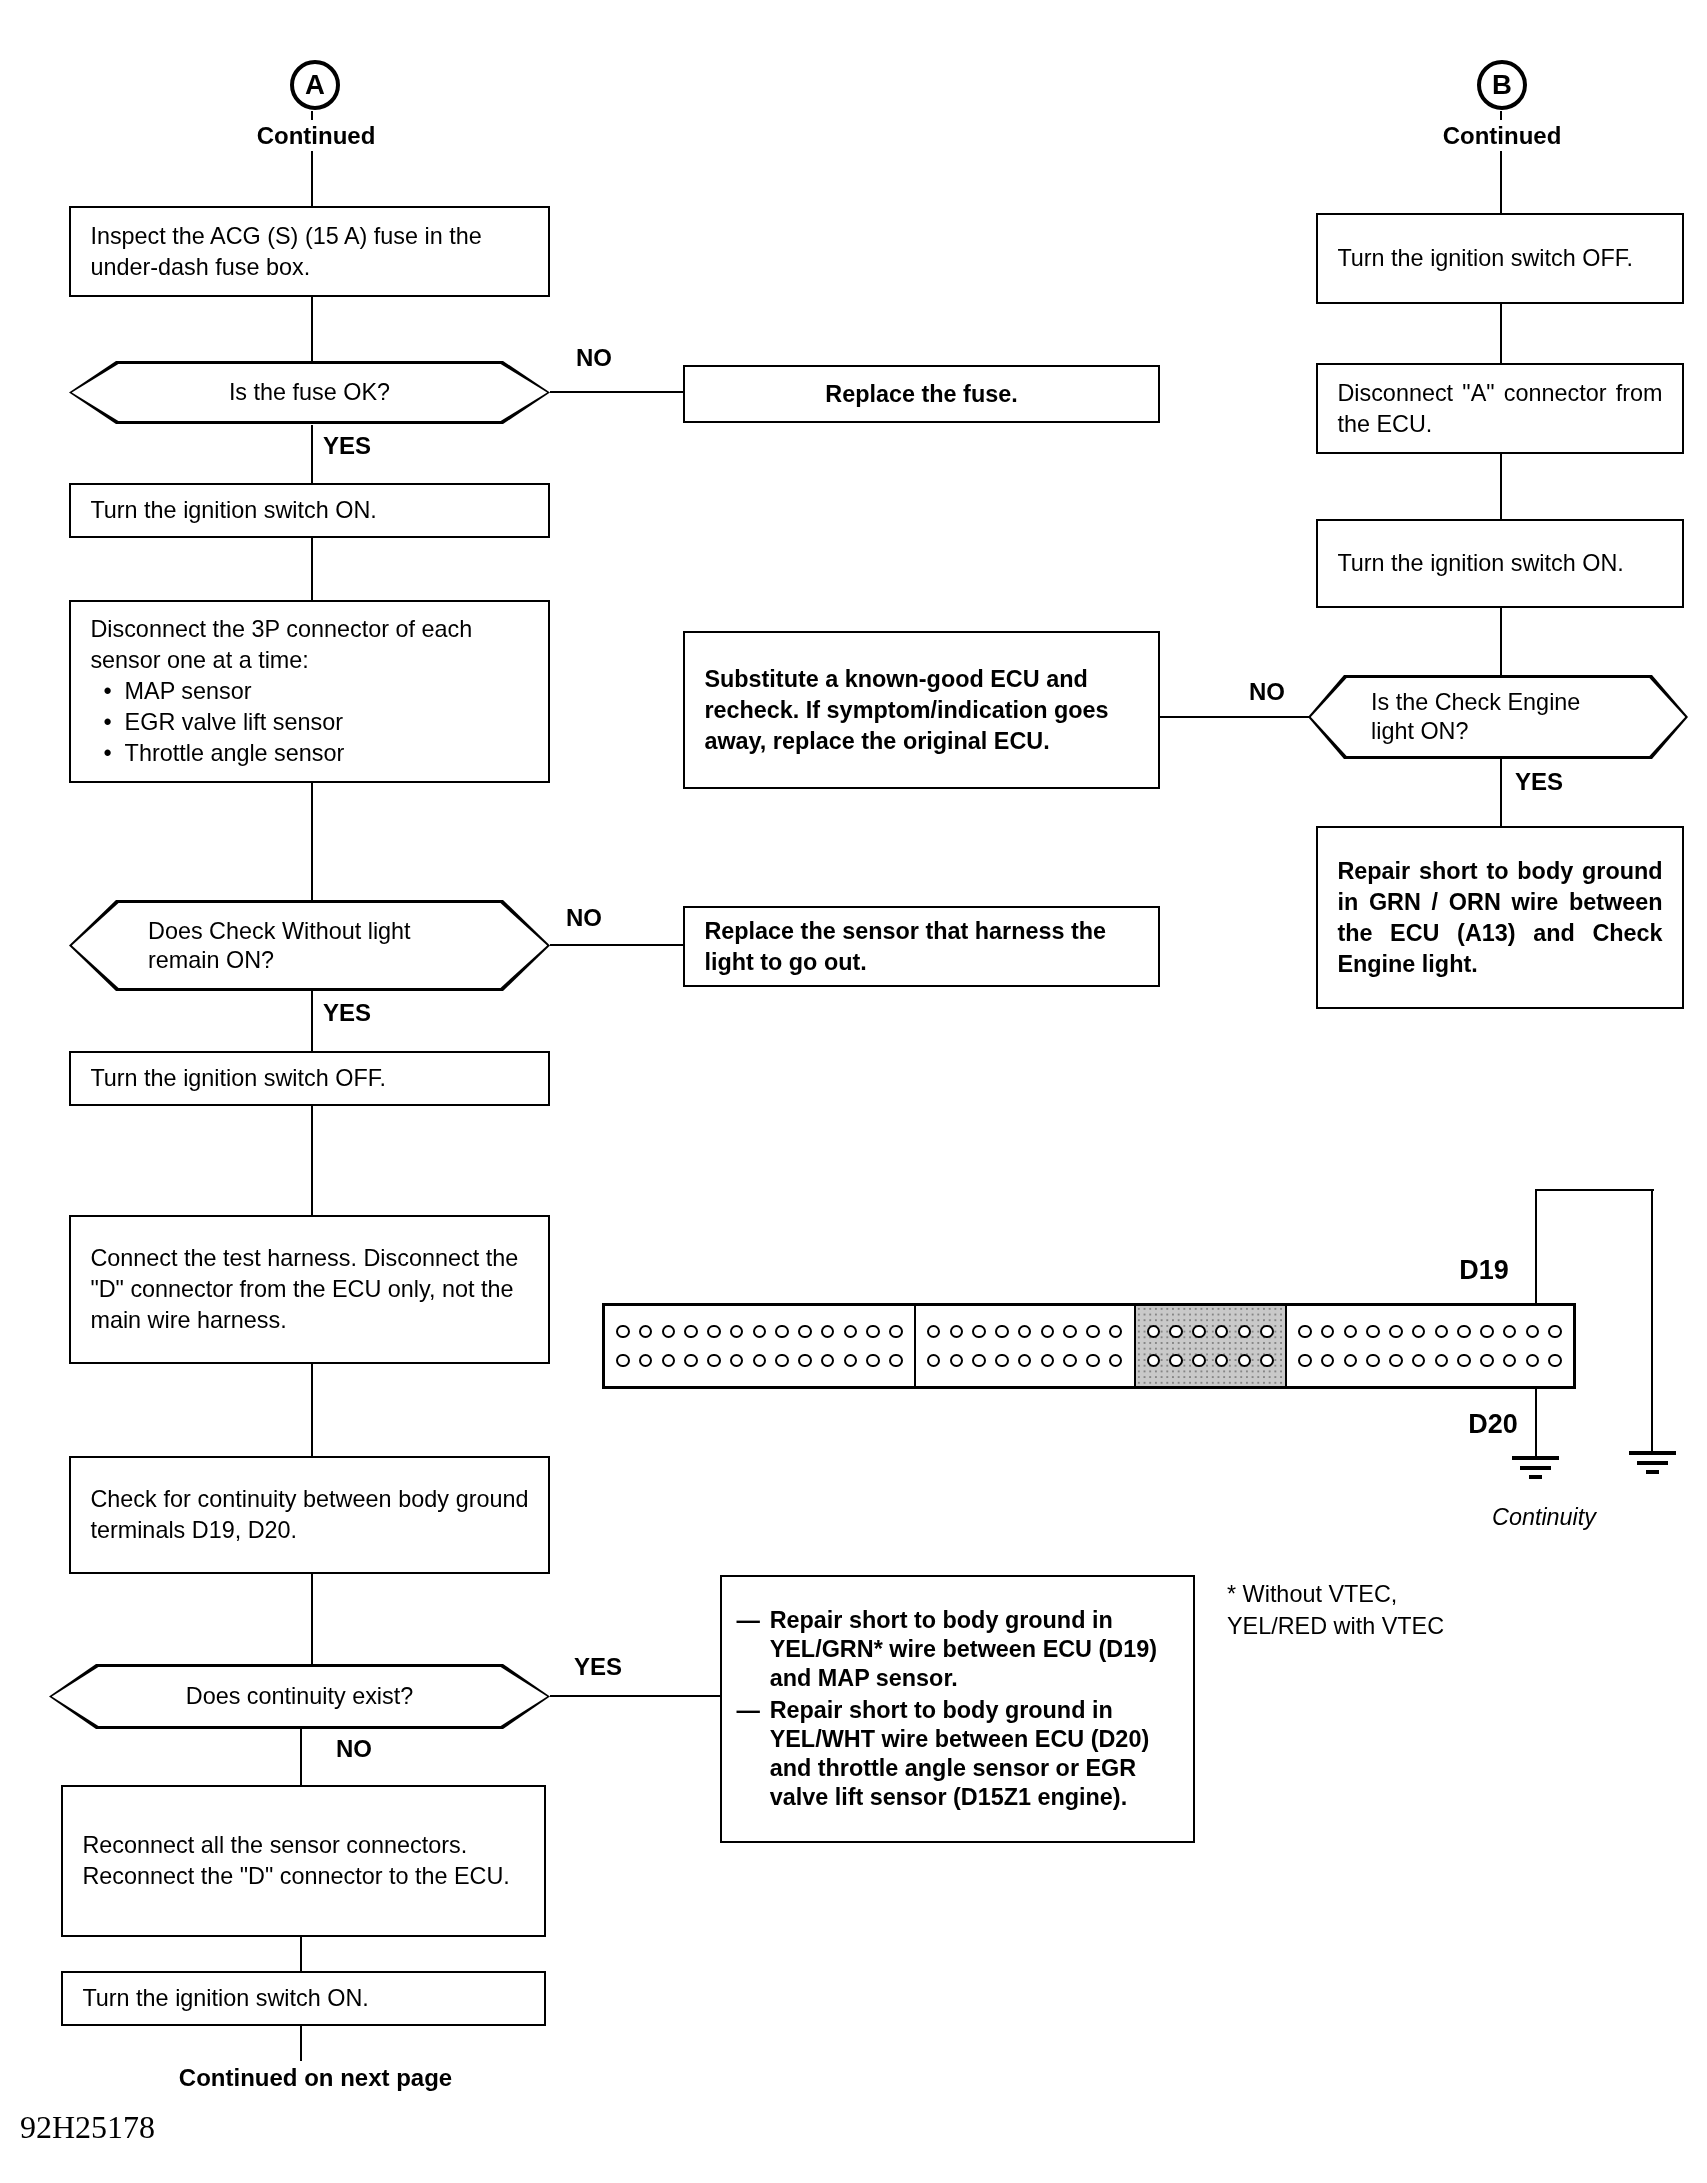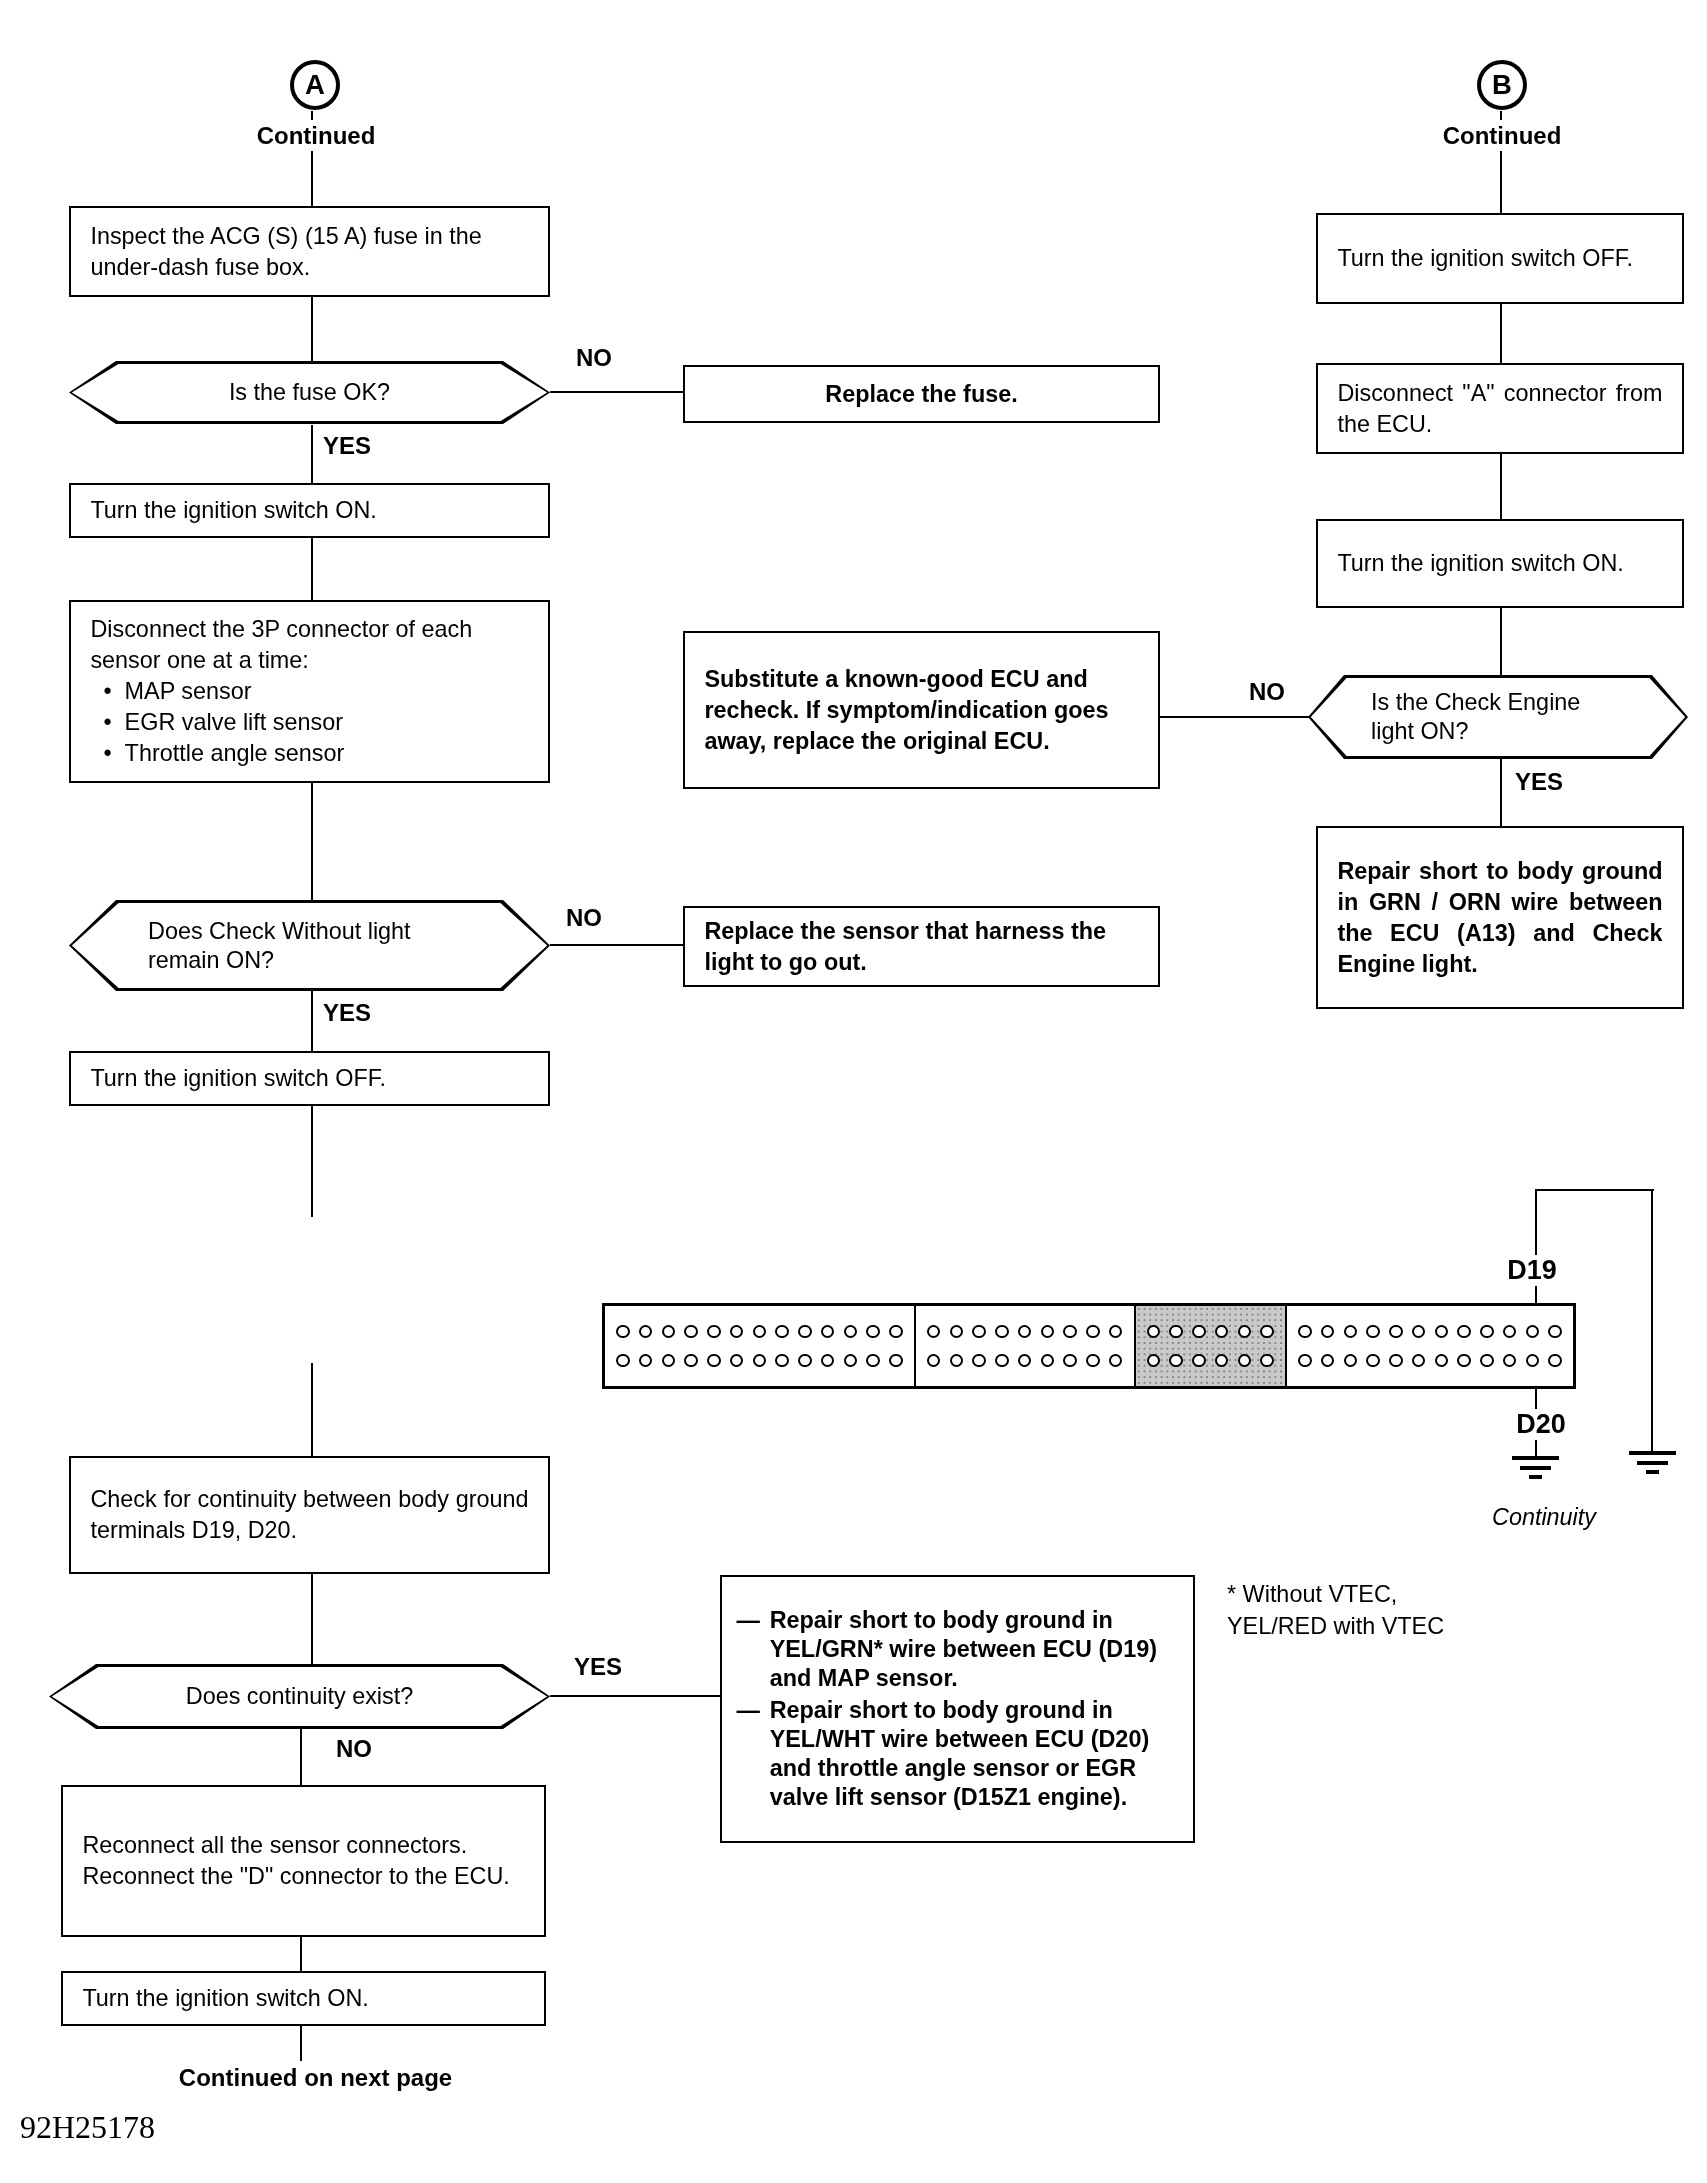--- a/index.html
+++ b/index.html
@@ -44,21 +44,21 @@
     align-content:space-evenly; justify-items:center; align-items:center; }
   .c-section + .c-section { border-left:2.4px solid #000; }
   .c-section.shaded { background-color:#c9c9c9;
     background-image:radial-gradient(#858585 1px, transparent 1.1px); background-size:5.7px 5.7px; }
   .pin { width:13.7px; height:13.7px; border:2px solid #000; border-radius:50%; background:#fff; }
   .ground { position:absolute; width:49px; }
   .ground i { display:block; background:#000; height:4px; margin:0 auto; }
   .ground i:nth-child(2){ width:31px; margin-top:5.7px; }
   .ground i:nth-child(3){ width:13px; margin-top:5.7px; }
   .ground i:nth-child(1){ width:47px; }
-  .pinlabel { position:absolute; font-weight:700; font-size:27px; background:#fff; padding:0 3.2px;margin-left:48px; }
+  .pinlabel { position:absolute; font-weight:700; font-size:27px; background:#fff; padding:0 3.2px; }
   .note { position:absolute; font-size:23.4px; line-height:32px; }
   .doc-code { position:absolute; font-family:"Liberation Serif", serif; font-size:32px; }
 </style>
 </head>
 <body>
 
 <div id="canvas">
 
   <div class="vline" style="left:311px; top:111px; height:97px;"></div>
   <div class="vline" style="left:311px; top:297px; height:66px;"></div>
@@ -141,20 +141,23 @@
   <div class="lbl" style="left:323px; top:999px;">YES</div>
 
   <div class="box bold" style="left:683px; top:906px; width:477px; height:81px;">
     <span>Replace the sensor that harness the light to go out.</span>
   </div>
 
   <div class="box" style="left:69px; top:1051px; width:481px; height:55px;">
     <span>Turn the ignition switch OFF.</span>
   </div>
 
+  <div class="box" style="left:69px; top:1215px; width:481px; height:149px;">
+    <span>Connect the test harness. Disconnect the "D" connector from the ECU only, not the main wire harness.</span>
+  </div>
 
   <div class="box justify" style="left:69px; top:1456px; width:481px; height:118px;">
     <span>Check for continuity between body ground terminals D19, D20.</span>
   </div>
 
   <div class="decision" style="left:49px; top:1664px; width:501px; height:65px;">
     <div class="d-outer"></div>
     <div class="d-inner"></div>
     <div class="d-text">Does continuity exist?</div>
   </div>

